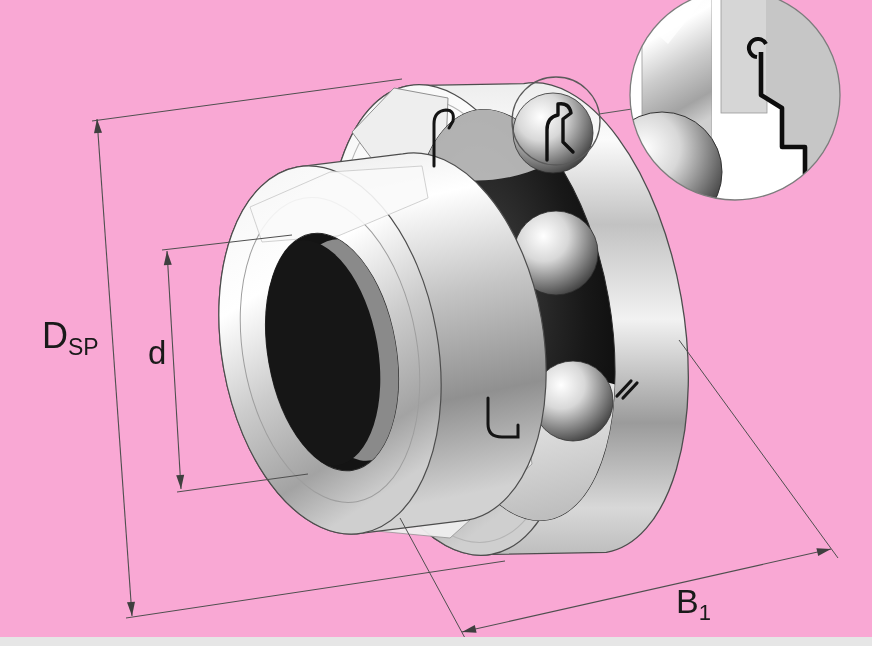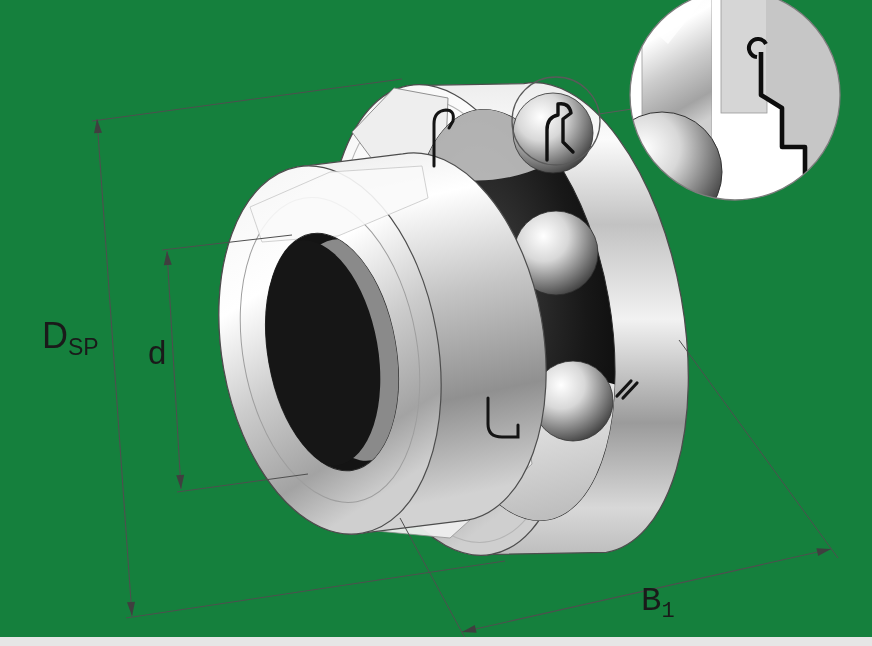--- a/index.html
+++ b/index.html
@@ -1,20 +1,20 @@
 <!DOCTYPE html>
 <html><head>
 <meta charset="utf-8">
 <title>Bearing drawing</title>
 <style>
   html,body{margin:0;padding:0;background:#fff;}
   .stage{
     position:relative;
     width:872px;height:646px;
-    background:#15803d;
+    background:#f9a8d4;
     overflow:hidden;
     font-family:"Liberation Sans", sans-serif;
   }
   .stage svg{position:absolute;left:0;top:0;}
   .dim-label{
     position:absolute;
     color:#1a1a1a;
     font-family:"Liberation Sans", sans-serif;
     white-space:nowrap;
     line-height:1;
@@ -155,17 +155,17 @@
 </svg>
 
 <div class="dim-label" id="lbl-dsp" style="left:42px;top:318px;">
   <span class="main">D</span><span class="sub">SP</span>
 </div>
 
 <div class="dim-label" id="lbl-d" style="left:148px;top:336px;">
   <span class="main">d</span><span class="sub"></span>
 </div>
 
-<div class="dim-label" id="lbl-b1" style="left:641px;top:584px;font-family:Liberation Mono, monospace;">
+<div class="dim-label" id="lbl-b1" style="left:676px;top:584px;">
   <span class="main">B</span><span class="sub">1</span>
 </div>
 
 </div>
 
 </body></html>

